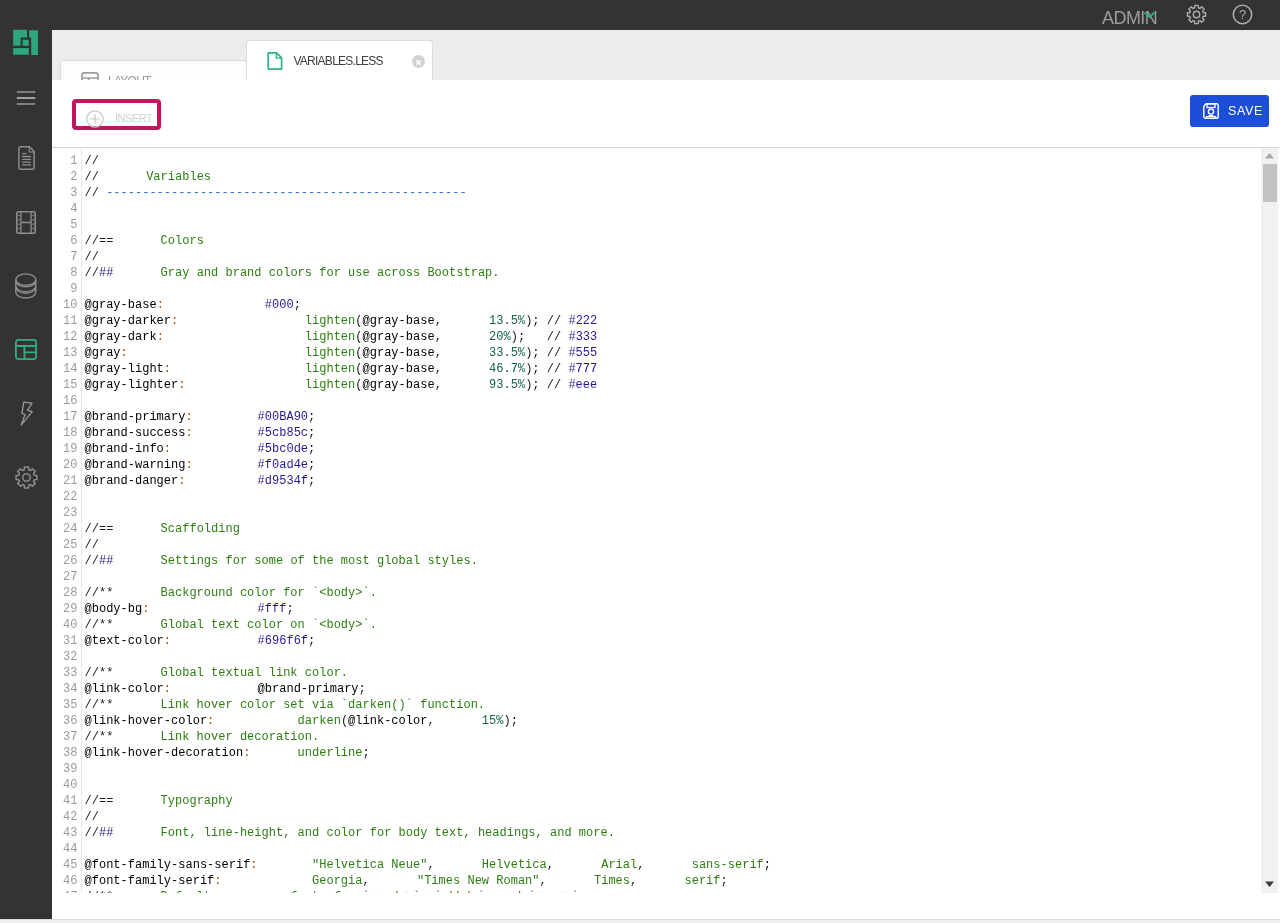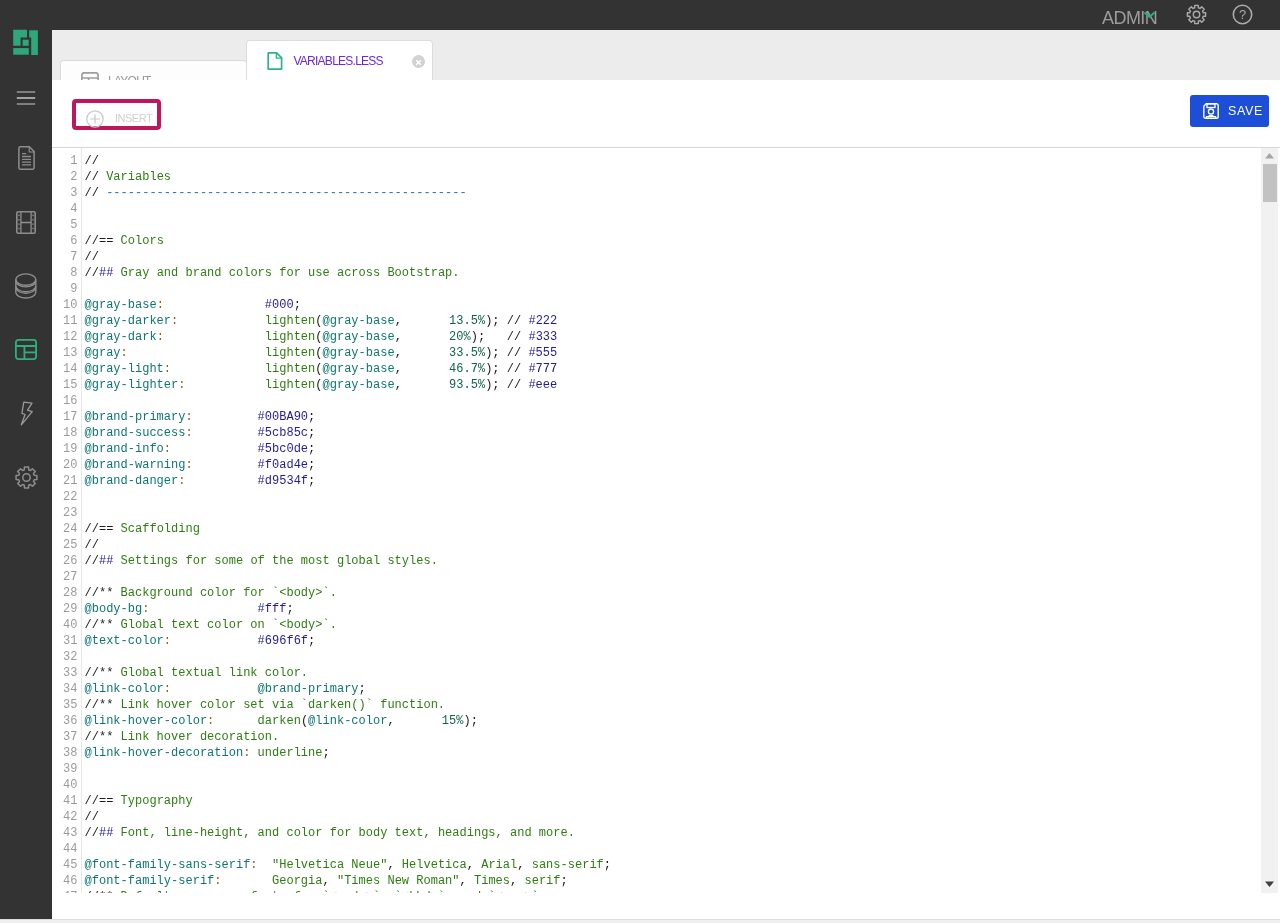--- a/index.html
+++ b/index.html
@@ -10,40 +10,40 @@
 #topbar { position:absolute; left:0; top:0; width:1280px; height:30px; background:#333333; }
 #sidebar { position:absolute; left:0; top:0; width:52px; height:919px; background:#333333; }
 #bottomstrip { position:absolute; left:0; top:919px; width:1280px; height:4px; background:#efefef; border-top:1px solid #dddddd; }
 #admin { position:absolute; left:1102px; top:8px; color:#9c9c9c; font-size:18px; letter-spacing:-0.55px; }
 
 #tabbar { position:absolute; left:52px; top:30px; width:1228px; height:50px; background:#ececec; }
 .tab { position:absolute; top:10px; height:40px; background:#fff; border:1px solid #dcdcdc; border-bottom:none; border-radius:4px 4px 0 0; }
 #tab1 { left:8px; width:187px; height:38px; background:#fdfdfd;margin-top:20px; }
 #tab2 { left:194px; width:187px; height:40px; }
 #tab1 .tlabel { position:absolute; left:47px; top:13px; color:#9b9b9b; font-size:12px; letter-spacing:-0.75px; }
-#tab2 .tlabel { position:absolute; left:46.5px; top:13px; color:#6d28d9; font-size:12px; letter-spacing:-0.75px; }
+#tab2 .tlabel { position:absolute; left:46.5px; top:13px; color:#404040; font-size:12px; letter-spacing:-0.75px; }
 #closebtn { position:absolute; left:165px; top:13.5px; width:13px; height:13px; border-radius:50%; background:#d2d2d2; }
 
 #toolbar { position:absolute; left:52px; top:80px; width:1228px; height:67px; background:#fff; }
 #insertbtn { position:absolute; left:20px; top:19px; width:89px; height:31px; border:4px solid #be185d; border-radius:4px; }
 #insertbtn span { position:absolute; left:39px; top:9px; color:#d0d0d0; font-size:11px; letter-spacing:-0.5px; }
 #savebtn { position:absolute; right:11px; top:15px; width:79px; height:32px; background:#1d4ed8; border-radius:3px; }
 #savebtn span { position:absolute; left:38px; top:9px; color:#ffffff; font-size:12.5px; letter-spacing:0.6px; }
 
 #editor { position:absolute; left:52px; top:147px; width:1228px; height:746px; background:#fff; border-top:1px solid #d5d5d5; overflow:hidden; }
 #gutter { position:absolute; left:0; top:5px; width:25.5px; text-align:right;
   font-family:"Liberation Mono", monospace; font-size:12px; line-height:16px; color:#9b9b9b; }
 #gutsep { position:absolute; left:29px; top:0; width:1px; height:745px; background:#e7e7e7; }
 #code { position:absolute; left:32.5px; top:5px; font-family:"Liberation Mono", monospace;
   font-size:12px; line-height:16px; color:#1b1b1b; white-space:pre; letter-spacing:0.01px; }
 .cl { height:16px; }
 .gl { height:16px; }
 i { font-style:normal; }
-i.g { color:#2e7d12; }
-i.b { color:#0f766e; }
+i.g { color:#2e7d12;margin-left:40px; }
+i.b { color:#000000; }
 i.o { color:#a55b00; }
 i.h { color:#221a99; }
 i.n { color:#11644a;margin-left:40px; }
 i.d { color:#2d6cc3; }
 
 #vscroll { position:absolute; left:1209px; top:0; width:17px; height:745px; background:#f1f1f1; }
 #vthumb { position:absolute; left:1.5px; top:16px; width:14px; height:38px; background:#c2c2c2; }
 </style>
 </head>
 <body>

